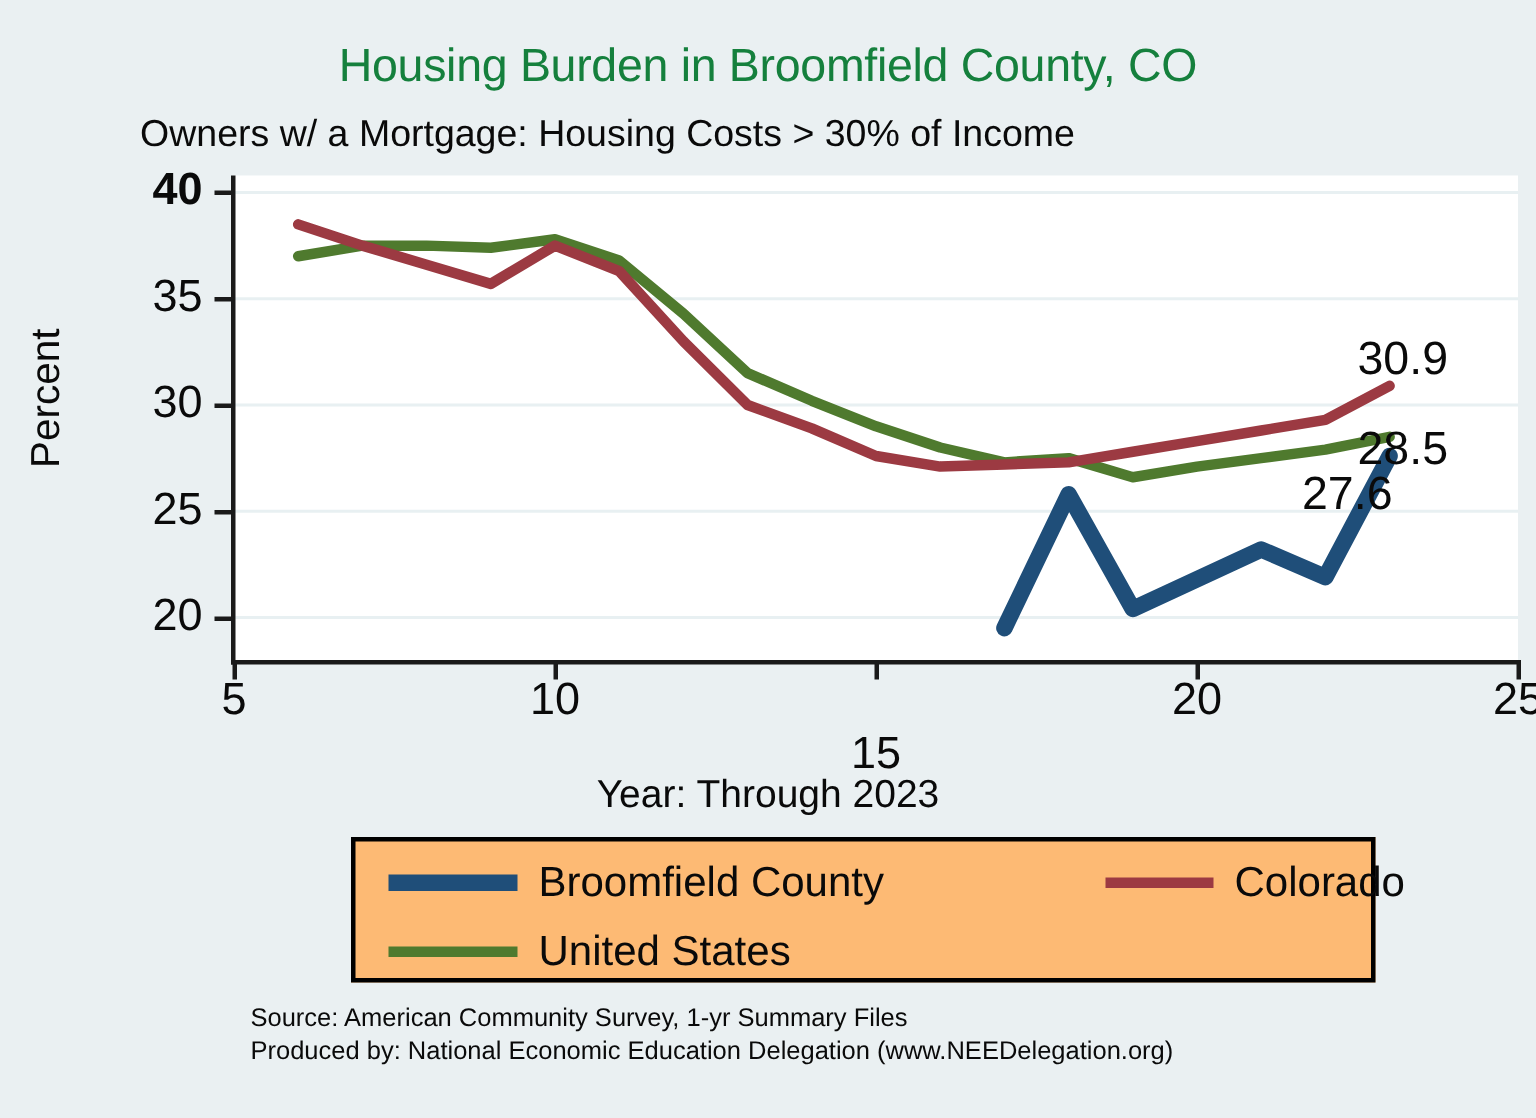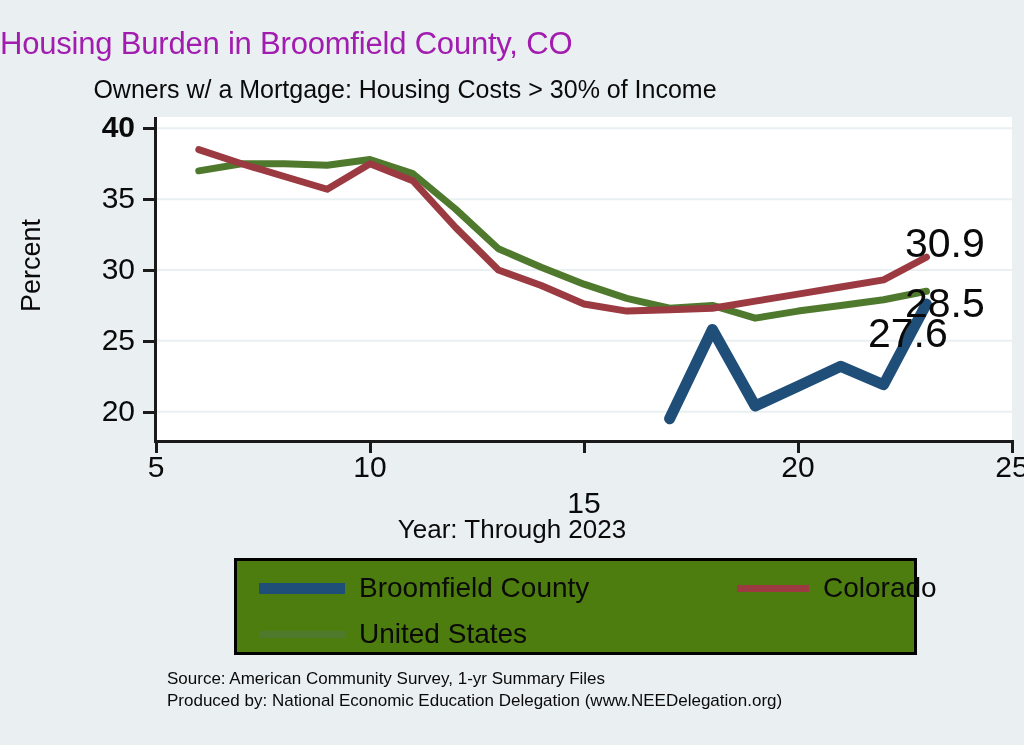--- a/index.html
+++ b/index.html
@@ -15,23 +15,23 @@
     font-family: "Liberation Sans", sans-serif;
     overflow: hidden;
   }
 
   
   #chart-title {
     position: absolute;
     top: 26px;
     left: 0;
     width: 1024px;
-    text-align: left;
+    text-align: center;
     font-size: 31px;
-    color: #a21caf;
+    color: #15803d;
     letter-spacing: -0.2px;
     white-space: nowrap;
   }
   #chart-subtitle {
     position: absolute;
     top: 75px;
     left: 0;
     width: 810px;
     text-align: center;
     font-size: 25px;
@@ -123,35 +123,35 @@
     width: 1024px;
     text-align: center;
     font-size: 26px;
     color: #0a0a0a;
     white-space: nowrap;
   }
 
   
   .end-label {
     position: absolute;
-    font-size: 41px;
+    font-size: 31px;
     color: #0a0a0a;
     white-space: nowrap;
     line-height: 1;
   }
 
   
   #legend {
     position: absolute;
     left: 234px;
     top: 558px;
     width: 683px;
     height: 97px;
     border: 3px solid #000000;
-    background: #4d7c0f;
+    background: #fdba74;
     box-sizing: border-box;
   }
   .legend-entry {
     position: absolute;
     display: flex;
     align-items: center;
   }
   .legend-swatch {
     display: inline-block;
     margin-right: 14px;

